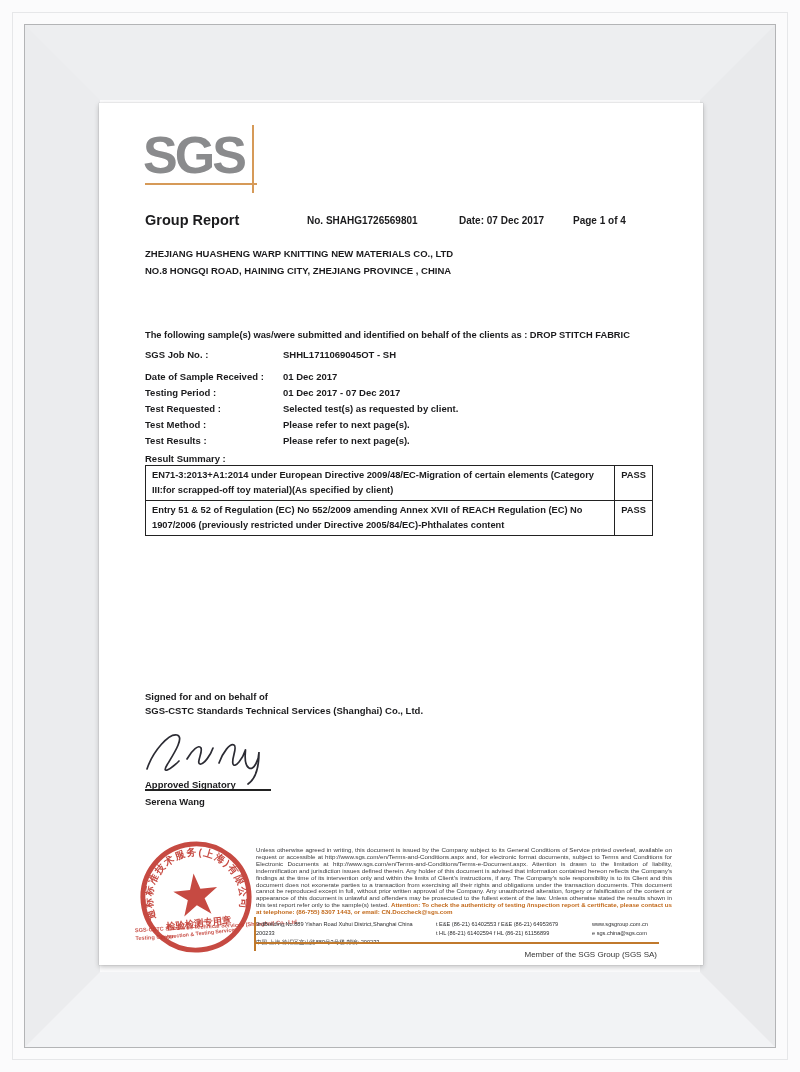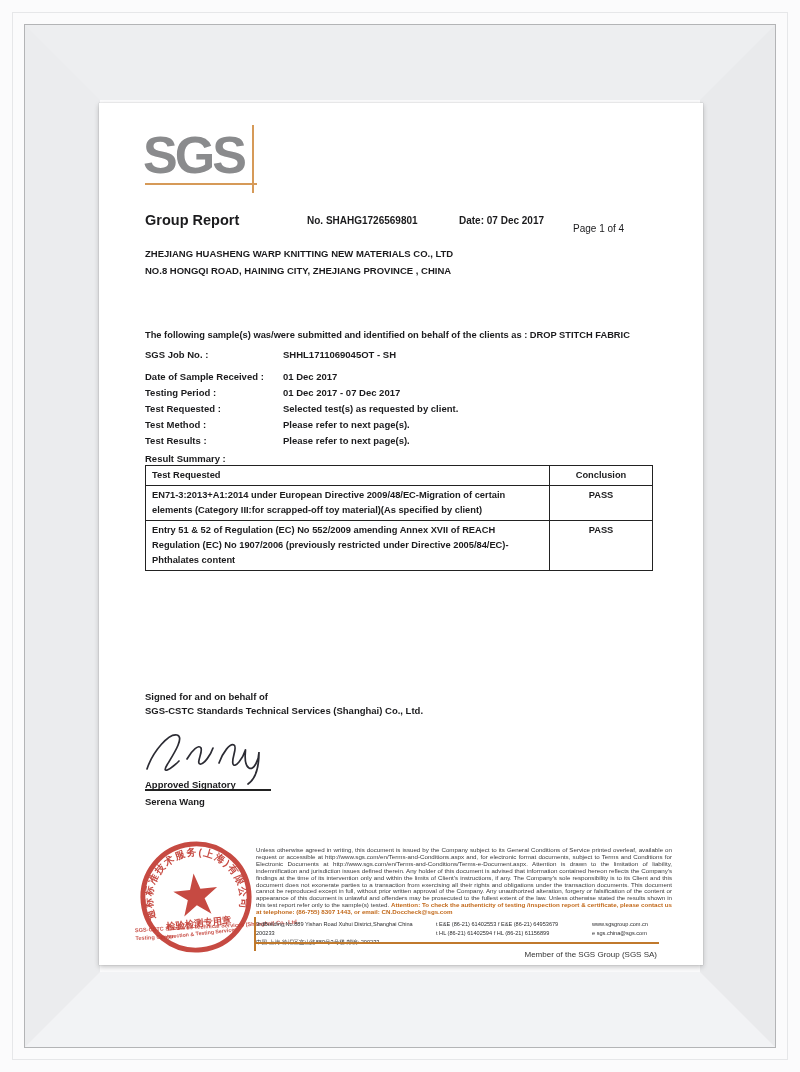--- a/index.html
+++ b/index.html
@@ -21,21 +21,21 @@
 
   
   .sgs-logo { left:44px; top:26px; font-size:52px; font-weight:bold; letter-spacing:-3px;
               color:#8a8b8d; line-height:52px; }
   .logo-hline { left:46px; top:80px; width:112px; height:2px; background:#d69a58; }
   .logo-vline { left:153px; top:22px; width:2px; height:68px; background:#d69a58; }
 
   .report-title { left:46px; top:109px; font-size:14.5px; font-weight:bold; }
   .report-no   { left:208px; top:112px; font-size:10px; font-weight:bold; }
   .report-date { left:360px; top:112px; font-size:10px; font-weight:bold; }
-  .report-page { left:474px; top:120px; font-size:10px; font-weight:normal; }
+  .report-page { left:474px; top:112px; font-size:10px; font-weight:bold; }
 
   .client-block { left:46px; top:142px; font-size:9.5px; font-weight:bold; line-height:17px; }
   .sample-line  { left:46px; top:227px; font-size:9.3px; font-weight:bold; }
 
   .kv-label { position:absolute; left:0; font-size:9.5px; font-weight:bold; }
   .kv-value { position:absolute; left:138px; font-size:9.5px; font-weight:bold; }
   .job-row  { left:46px; top:246px; width:500px; height:14px; }
   .detail-rows { left:46px; top:268px; width:500px; }
   .detail-row { position:relative; height:16px; }
   .result-summary { left:46px; top:350px; font-size:9.5px; font-weight:bold; }
@@ -125,24 +125,20 @@
     <div class="detail-row">
       <span class="kv-label">Test Results :</span>
       <span class="kv-value">Please refer to next page(s).</span>
     </div>
   </div>
 
   <div class="abs result-summary">Result Summary :</div>
 
   <table class="abs result-table">
     <tbody>
-        <tr>
-      <th class="col-test">Test Requested</th>
-      <th class="col-conc">Conclusion</th>
-    </tr>
     <tr>
       <td>EN71-3:2013+A1:2014 under European Directive 2009/48/EC-Migration of certain elements (Category III:for scrapped-off toy material)(As specified by client)</td>
       <td class="cell-conc">PASS</td>
     </tr>
     <tr>
       <td>Entry 51 &amp; 52 of Regulation (EC) No 552/2009 amending Annex XVII of REACH Regulation (EC) No 1907/2006 (previously restricted under Directive 2005/84/EC)-Phthalates content</td>
       <td class="cell-conc">PASS</td>
     </tr>
   </tbody>
     </table>

